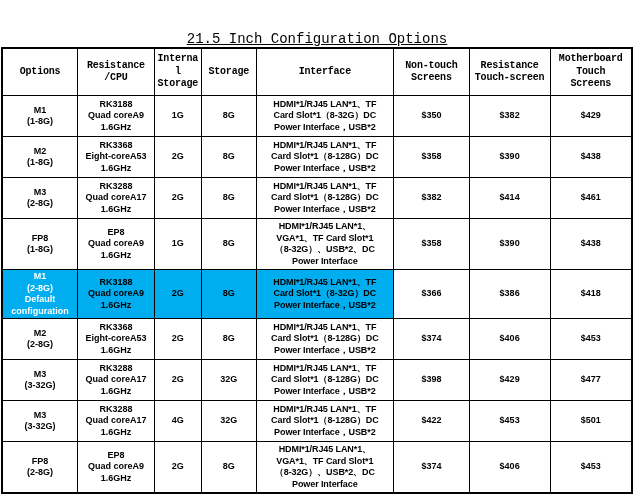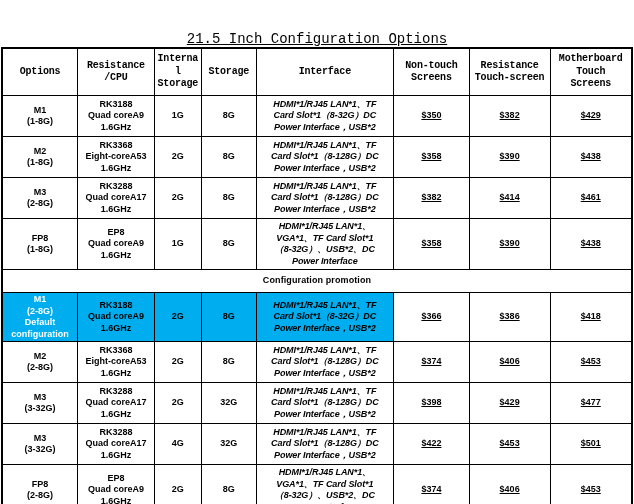--- a/index.html
+++ b/index.html
@@ -84,21 +84,21 @@
   col.c-storage   { width: 52px; }
   col.c-interface { width: 131px; }
   col.c-nontouch  { width: 72px; }
   col.c-resist    { width: 77px; }
   col.c-capac     { width: 78px; }
 
   
   td.cell { height: 38px; }
   td.opt, td.mb, td.iface { line-height: 11.5px; }
   td.iface { font-size: 8.6px; letter-spacing: -0.1px; }
-  td.price { font-size: 10px; text-decoration: underline; }
+  td.price { font-size: 10px; }
   td.mem   { font-size: 9.5px; }
   td.opt   { font-size: 9.5px; }
   td.mb    { font-size: 9px; }
 
   tr.r-fp8 td.cell { height: 48px; }
 
   
   td.promo-bar {
     height: 20px;
     font-size: 9.5px;
@@ -113,21 +113,21 @@
   }
   tr.highlight td.hl-opt {
     background: #00AEEF;
     color: #ffffff;
   }
   .default-config {
     display: block;
     color: #ffffff;
   }
 
-  .nowrapline { white-space: nowrap; font-style: italic; }
+  .nowrapline { white-space: nowrap; }
 </style>
 </head>
 <body>
 
 <div id="page">
 
   <div class="title-bar">
     <div class="title-text">21.5 Inch Configuration Options</div>
   </div>
 
@@ -212,23 +212,20 @@
         <tr class="r-fp8">
           <td class="cell opt"><span>FP8</span><br><span>(1-8G)</span></td>
           <td class="cell mb"><span>EP8</span><br><span>Quad coreA9</span><br><span>1.6GHz</span></td>
           <td class="cell mem">1G</td>
           <td class="cell mem">8G</td>
           <td class="cell iface"><span class="nowrapline">HDMI*1/RJ45 LAN*1、</span><br><span class="nowrapline">VGA*1、TF Card Slot*1</span><br><span class="nowrapline">（8-32G）、USB*2、DC</span><br><span class="nowrapline">Power Interface</span></td>
           <td class="cell price">$358</td>
           <td class="cell price">$390</td>
           <td class="cell price">$438</td>
         </tr>
-        <tr>
-          <td class="promo-bar" colspan="8">Configuration promotion</td>
-        </tr>
         <tr class="highlight">
           <td class="cell opt hl-opt"><span>M1</span><br><span>(2-8G)</span><span class="default-config">Default configuration</span></td>
           <td class="cell mb hl"><span>RK3188</span><br><span>Quad coreA9</span><br><span>1.6GHz</span></td>
           <td class="cell mem hl">2G</td>
           <td class="cell mem hl">8G</td>
           <td class="cell iface hl"><span class="nowrapline">HDMI*1/RJ45 LAN*1、TF</span><br><span class="nowrapline">Card Slot*1（8-32G）DC</span><br><span class="nowrapline">Power Interface，USB*2</span></td>
           <td class="cell price">$366</td>
           <td class="cell price">$386</td>
           <td class="cell price">$418</td>
         </tr>

